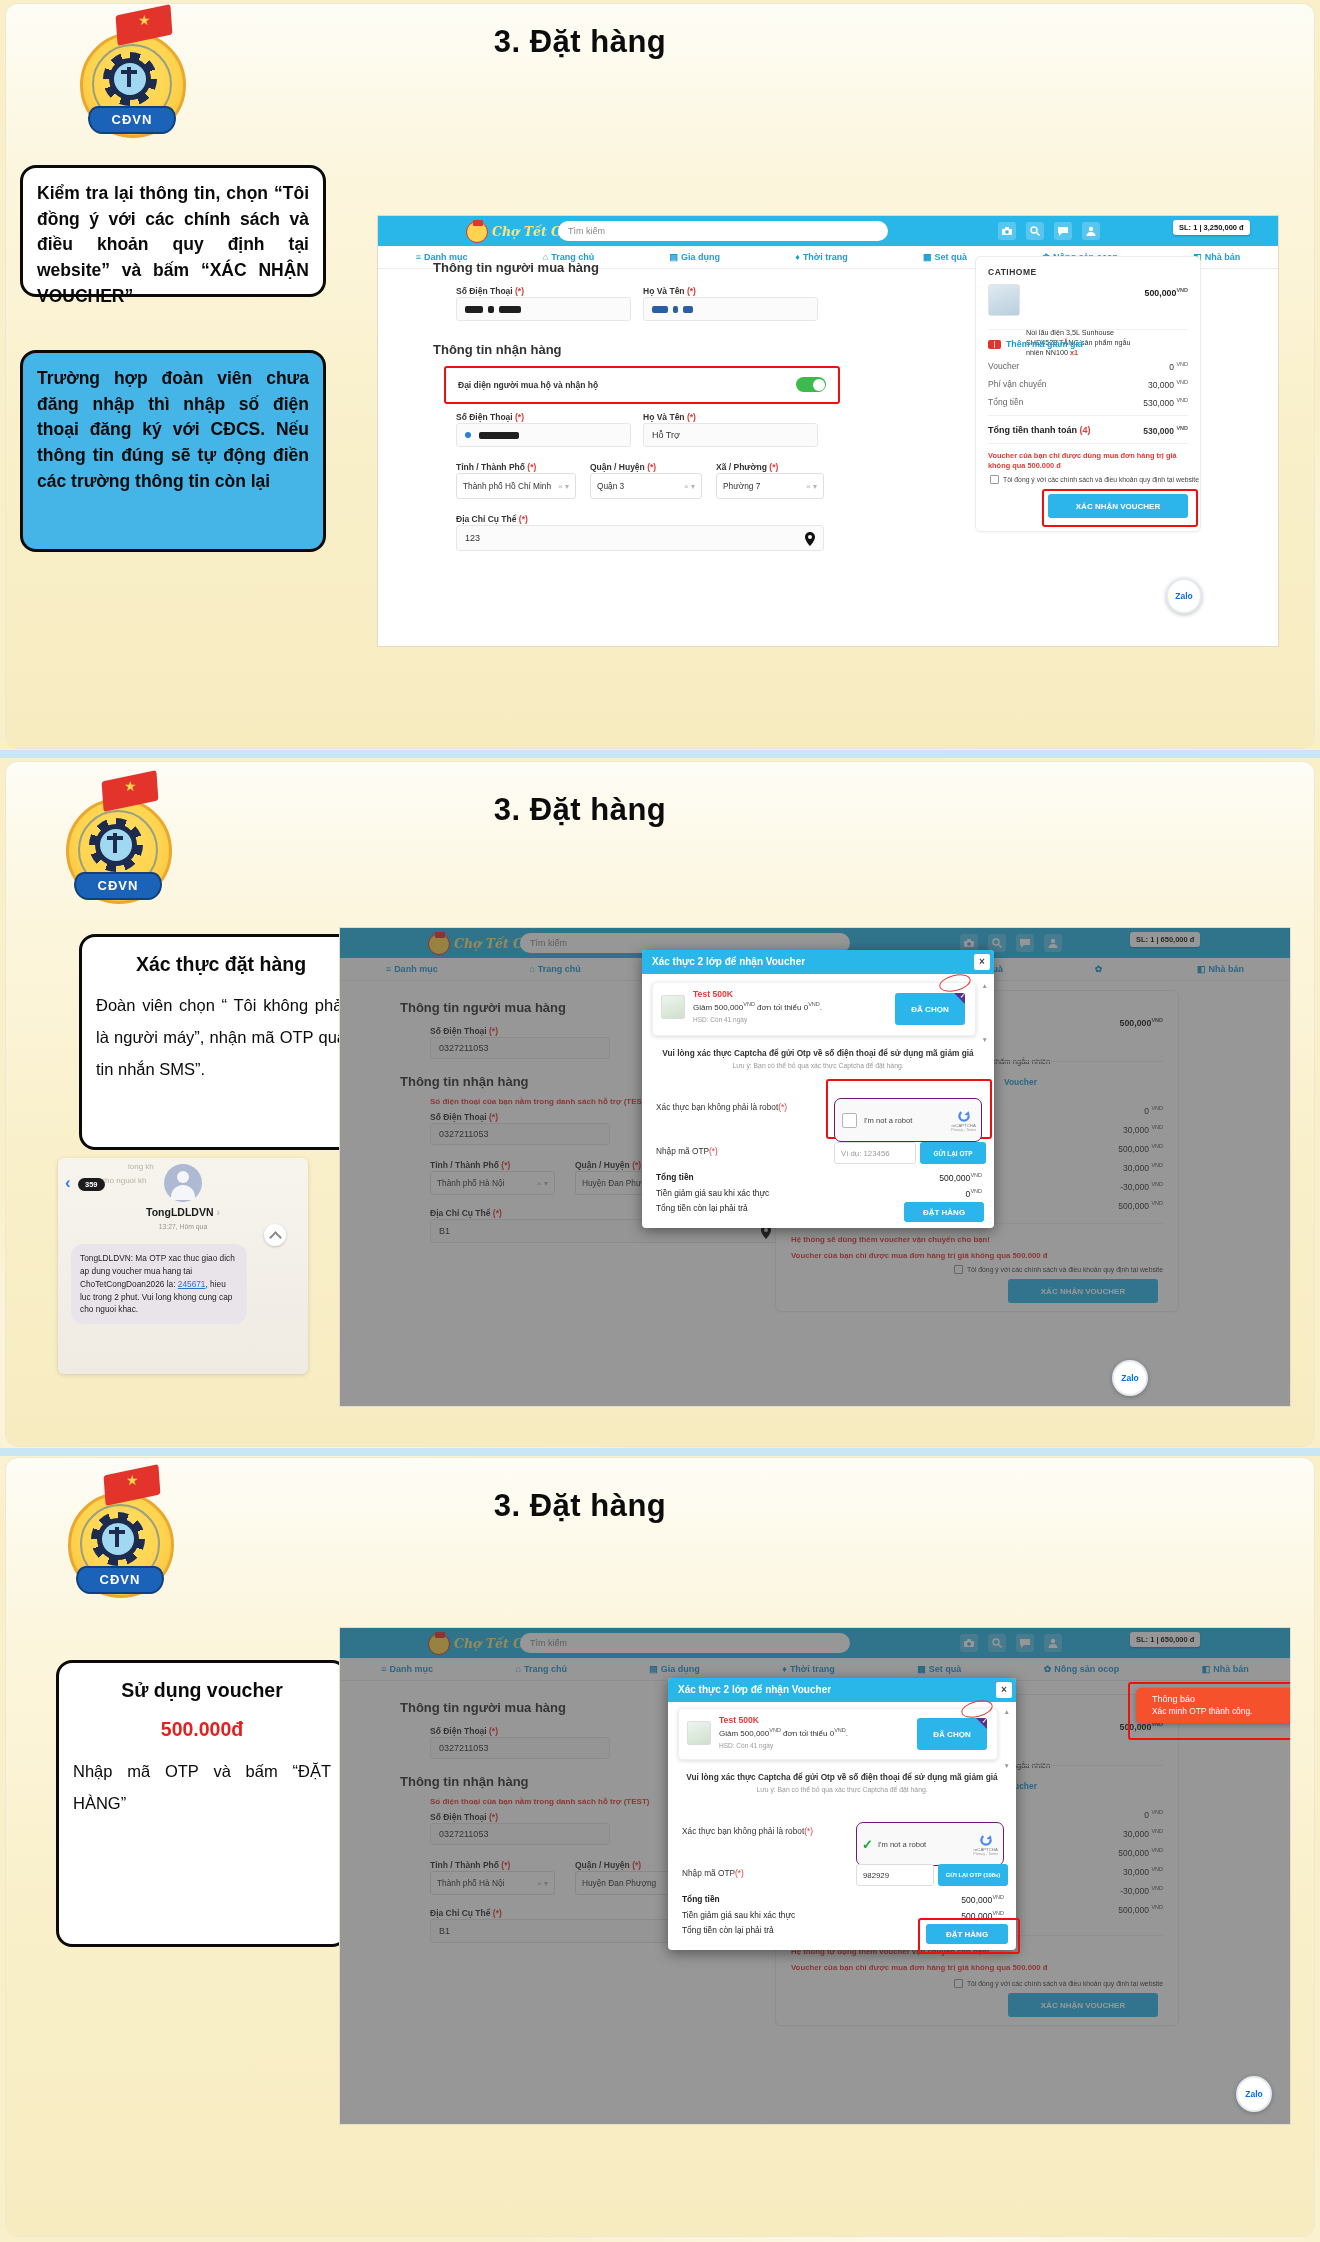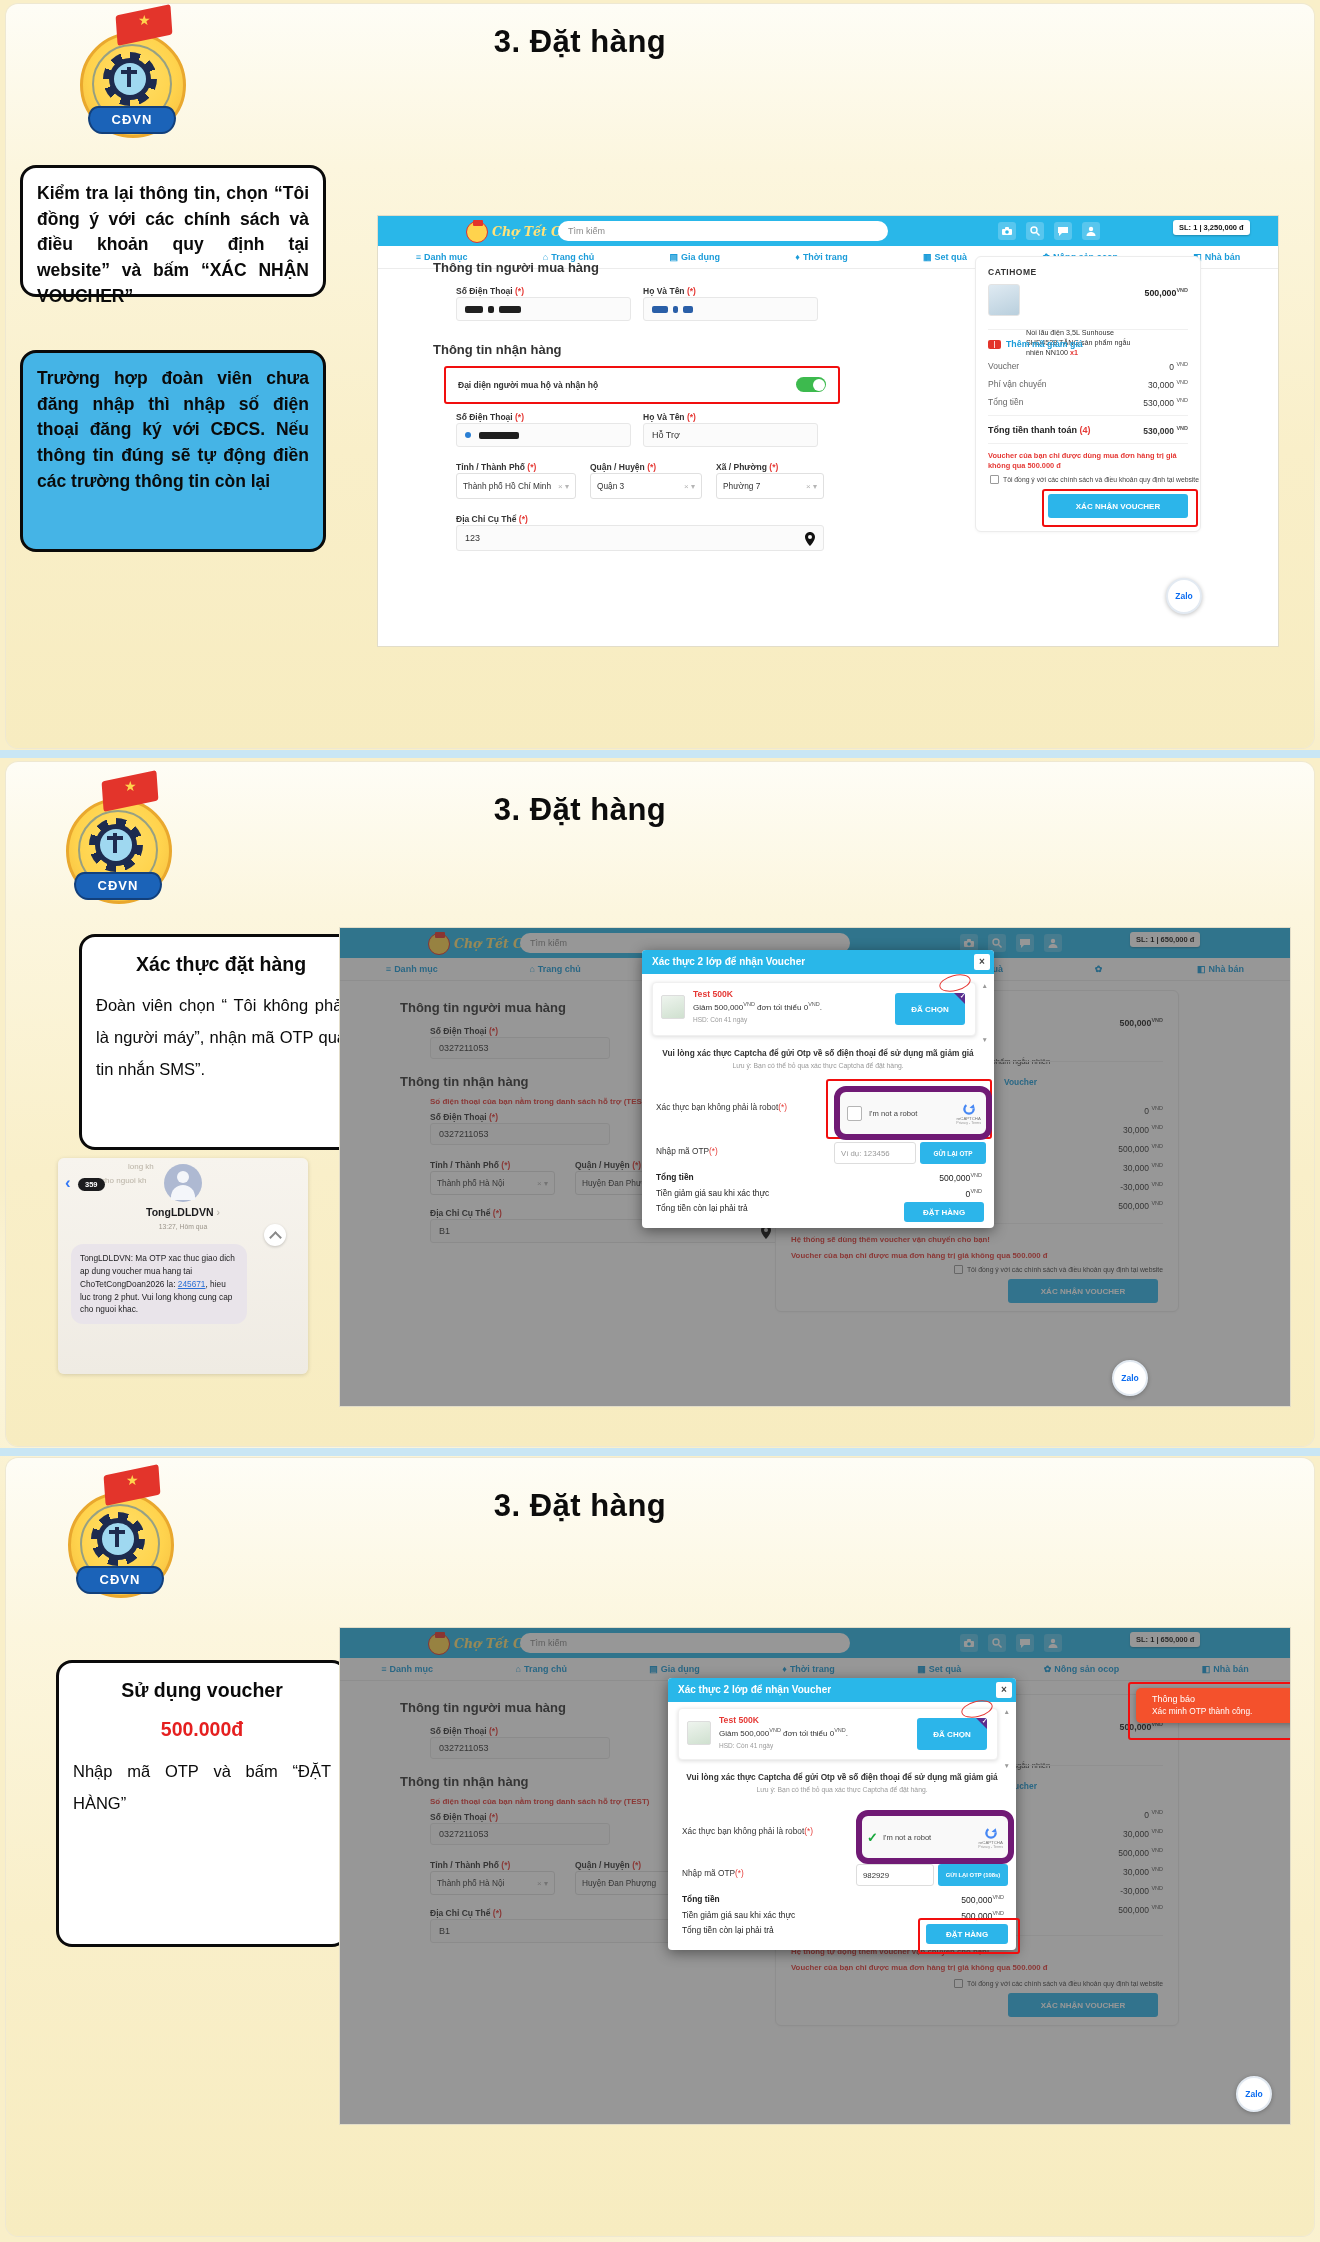--- a/index.html
+++ b/index.html
@@ -110,21 +110,21 @@
   .vdesc{position:absolute;left:40px;top:18px;font-size:8px;color:#333;}
   .vhsd{position:absolute;left:40px;top:33px;font-size:6.5px;color:#9a9a9a;}
   .vchosen{position:absolute;background:#2CB5EA;color:#fff;font-size:8px;font-weight:bold;border-radius:3px;display:flex;align-items:center;justify-content:center;overflow:hidden;}
   .vchosen .rib{position:absolute;right:0;top:0;width:0;height:0;border-left:11px solid transparent;border-top:11px solid #5B2D8E;}
   .vchosen .ribck{position:absolute;right:0px;top:-1px;font-size:6px;color:#fff;}
   .vstamp{position:absolute;width:30px;height:14px;border:1.5px solid #E53935;border-radius:50%;transform:rotate(-14deg);}
   .scr{position:absolute;color:#9a9a9a;font-size:6.5px;}
   .cap-instr{position:absolute;text-align:center;font-size:8.3px;color:#333;font-weight:bold;}
   .cap-note{position:absolute;text-align:center;font-size:6.8px;color:#999;}
   .m-label{position:absolute;font-size:8.3px;color:#333;}
-  .recap{position:absolute;background:#f9f9f9;border:6px solid #701a75;border-radius:12px;display:flex;align-items:center;}
+  .recap{position:absolute;background:#f9f9f9;border:1px solid #701a75;border-radius:7px;display:flex;align-items:center;margin-top:12px;}
   .rc-box{width:13px;height:13px;border:1.5px solid #b5b5b5;background:#fff;border-radius:2px;margin:0 7px;flex:none;}
   .rc-check{font-size:13px;color:#18A83C;font-weight:bold;margin:0 5px;}
   .rc-text{font-size:7.6px;color:#444;}
   .rc-logo{margin-left:auto;margin-right:5px;display:flex;flex-direction:column;align-items:center;}
   .rc-brand{font-size:4.3px;color:#777;}
   .rc-terms{font-size:3.6px;color:#999;}
   .m-input{position:absolute;background:#fff;border:1px solid #ddd;border-radius:3px;font-size:7.8px;color:#333;box-sizing:border-box;padding:0 6px;font-family:"Liberation Sans",sans-serif;}
   .m-input::placeholder{color:#9a9a9a;}
   .mrow-l{position:absolute;font-size:8.4px;color:#222;font-weight:bold;}
   .mrow-v{position:absolute;font-size:8.6px;color:#222;text-align:right;}

